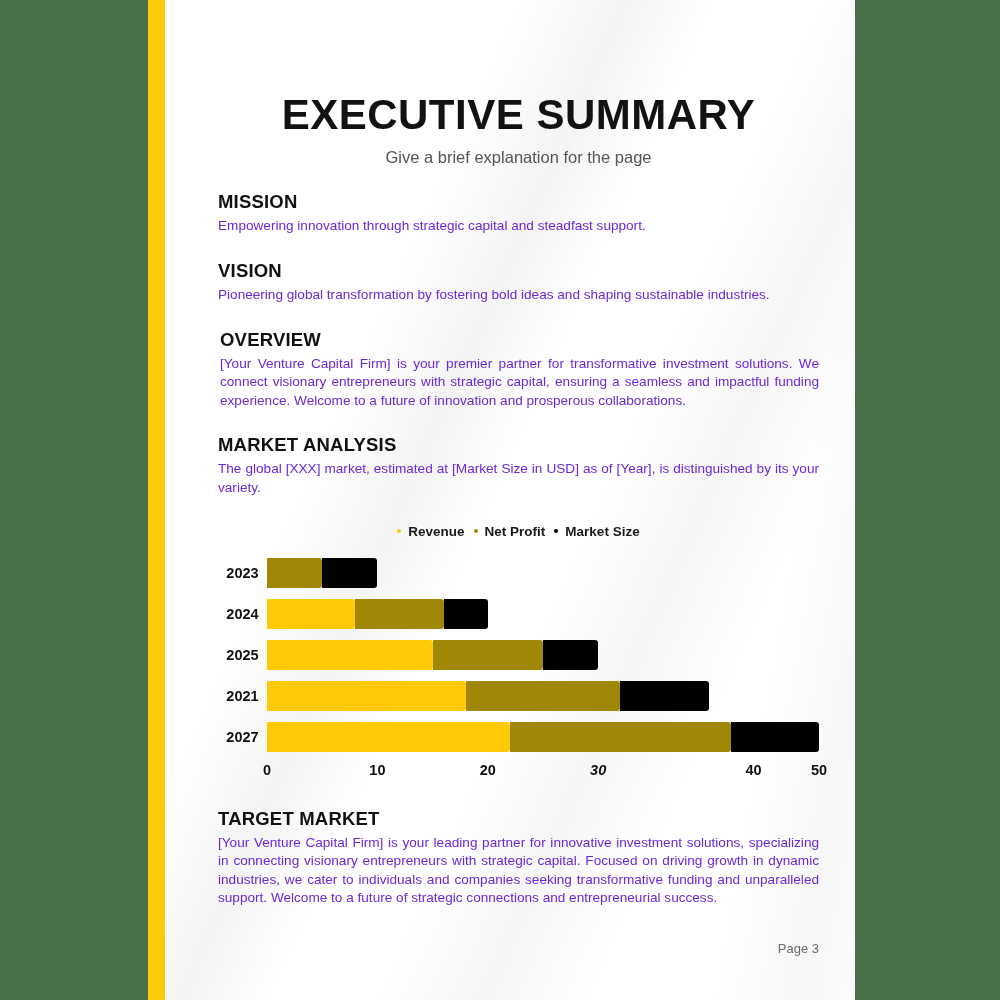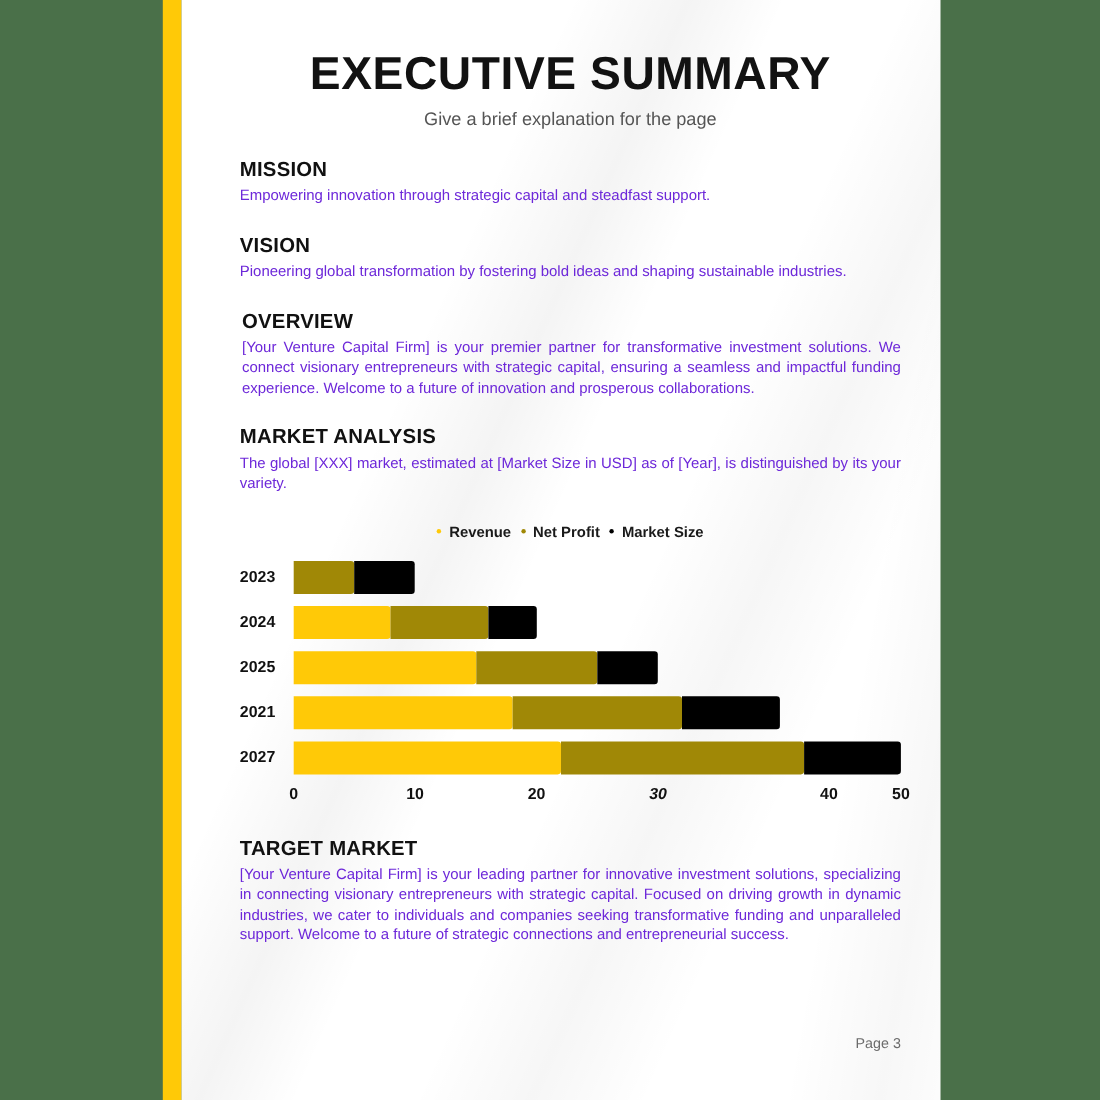--- a/index.html
+++ b/index.html
@@ -33,21 +33,21 @@
       linear-gradient(100deg, rgba(0,0,0,0) 70%, rgba(0,0,0,.03) 76%, rgba(0,0,0,0) 82%);
     pointer-events:none;
   }
   #page-content {
     position:absolute; inset:0; padding:0 36px 0 53px;
   }
 
   
   #doc-title {
     text-align:center; font-size:42px; font-weight:bold; letter-spacing:.5px;
-    color:#121212; margin-top:44px; line-height:1.08;
+    color:#121212; margin-top:92px; line-height:1.08;
   }
   #doc-subtitle {
     text-align:center; font-size:16.5px; color:#555; margin-top:11px; font-weight:400;
   }
 
   
   .section { margin-top:24px; }
   .section.indented { padding-left:2px; }
   .sec-head {
     font-size:18.5px; font-weight:bold; color:#111; letter-spacing:.2px;
@@ -63,21 +63,21 @@
   #chart-legend {
     display:flex; justify-content:center; align-items:center; gap:9px;
     font-size:13.5px; font-weight:bold; color:#1a1a1a; margin-bottom:14px;
   }
   .legend-item { display:flex; align-items:center; gap:7px; }
   .legend-dot { width:4px; height:4px; border-radius:50%; display:inline-block; }
 
   #chart-area { position:relative; padding-left:49px; }
   .bar-row { display:flex; align-items:center; height:41px; }
   .bar-year {
-    width:49px; margin-left:-49px; text-align:left; 
+    width:49px; margin-left:-49px; text-align:center; 
     font-size:14.5px; font-weight:bold; color:#111; flex:none;
   }
   .bar-track { position:relative; height:30px; flex:1; }
   .bar-seg {
     position:absolute; top:0; height:30px;
     border-top-right-radius:3px; border-bottom-right-radius:3px;
   }
 
   #chart-axis { position:relative; height:26px; margin-left:49px; }
   .axis-tick {

